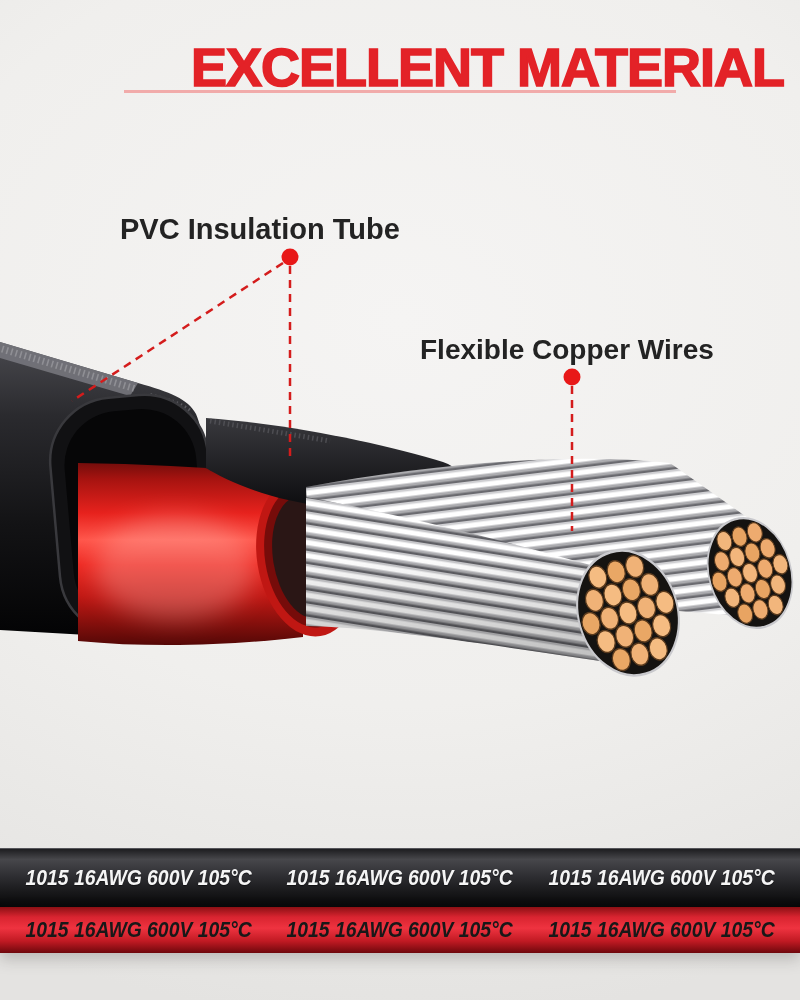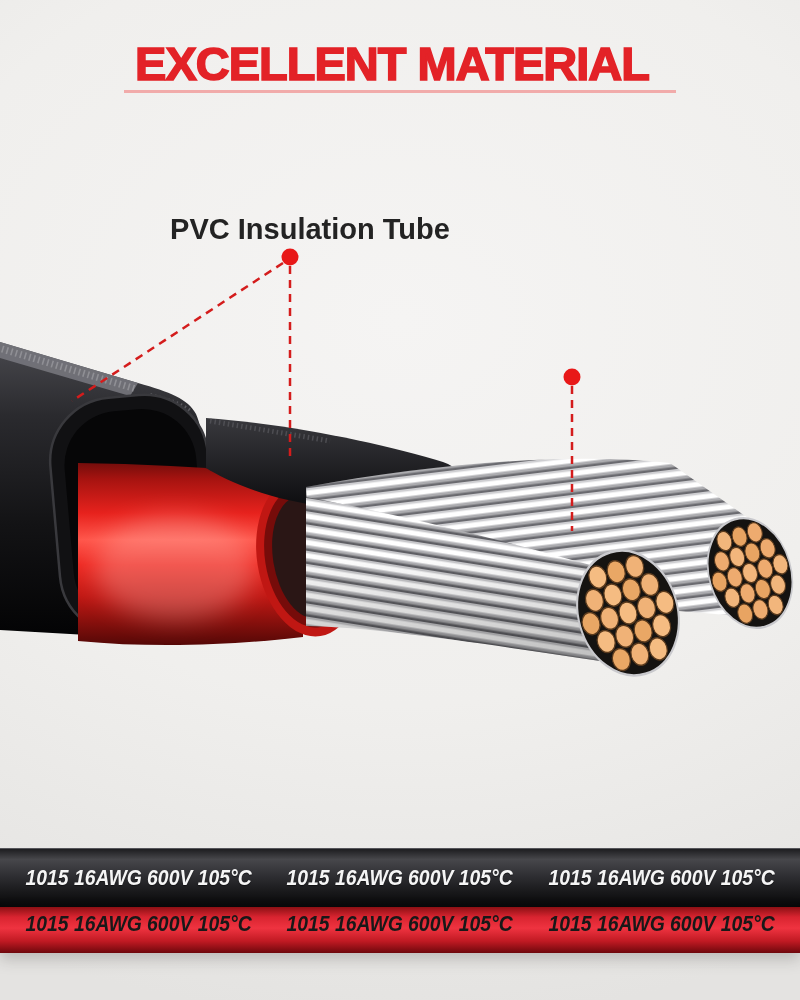--- a/index.html
+++ b/index.html
@@ -4,44 +4,44 @@
 <style>
   html,body{margin:0;padding:0;background:#ddd;}
   .page{
     position:relative;width:800px;height:1000px;overflow:hidden;
     font-family:"Liberation Sans",sans-serif;
     background:radial-gradient(ellipse 900px 700px at 50% 32%, #f5f4f3 0%, #f0efed 55%, #e4e3e1 100%);
   }
   .art{position:absolute;inset:0;width:800px;height:1000px;pointer-events:none;}
 
   .title{
-    position:absolute;top:36px;left:0;width:784px;text-align:center;
-    font-size:47px;font-weight:700;letter-spacing:-1px;
+    position:absolute;top:36px;left:0;width:784px;text-align:right;
+    font-size:54px;font-weight:700;letter-spacing:-1px;
     color:var(--title-red,#e32227);
     -webkit-text-stroke:1.6px var(--title-red,#e32227);
     white-space:nowrap;
   }
   .title-underline{
     position:absolute;top:90px;left:124px;width:552px;height:3px;
     background:var(--underline-pink,#f1abaa);
   }
   .subtitle{
     position:absolute;top:100px;left:0;width:800px;text-align:center;
     font-size:23px;font-weight:400;color:#2b2b2b;
   }
   .callout{
-    position:absolute;text-align:center;font-weight:700;
+    position:absolute;text-align:left;font-weight:700;
     color:var(--label-dark,#232323);white-space:nowrap;
   }
   .callout.pvc{top:213px;left:120px;width:380px;font-size:29px;}
   .callout.copper{top:334px;left:420px;width:352px;font-size:28px;}
 
   .wire{
     position:absolute;left:0;width:800px;display:flex;
-    justify-content:space-between;align-items:flex-end;
+    justify-content:space-between;align-items:center;
     padding:16px 13px;box-sizing:border-box;
   }
   .wire-black{
     top:848px;height:59px;
     background:linear-gradient(180deg,#1d1d20 0%,#47474b 18%,#323236 42%,#1a1a1c 72%,#060607 100%);
     border-top:1px solid #55555a;
   }
   .wire-red{
     top:907px;height:46px;
     background:linear-gradient(180deg,#8c1014 0%,#d92430 22%,#ef3340 46%,#c11a23 74%,#6e080c 100%);
@@ -197,20 +197,21 @@
       <line x1="572" y1="386" x2="572" y2="531"></line>
     </g>
     <circle cx="290" cy="257" r="8.5" fill="#e81818"></circle>
     <circle cx="572" cy="377" r="8.5" fill="#e81818"></circle>
   </svg>
 
   <div class="title">EXCELLENT MATERIAL</div>
   <div class="title-underline"></div>
 
   <div class="callout pvc">PVC Insulation Tube</div>
+  <div class="callout copper">Flexible Copper Wires</div>
 
   <div class="wire wire-black">
     <span class="print">1015 16AWG 600V 105°C</span>
     <span class="print">1015 16AWG 600V 105°C</span>
     <span class="print">1015 16AWG 600V 105°C</span>
   </div>
   <div class="wire wire-red">
     <span class="print">1015 16AWG 600V 105°C</span>
     <span class="print">1015 16AWG 600V 105°C</span>
     <span class="print">1015 16AWG 600V 105°C</span>

